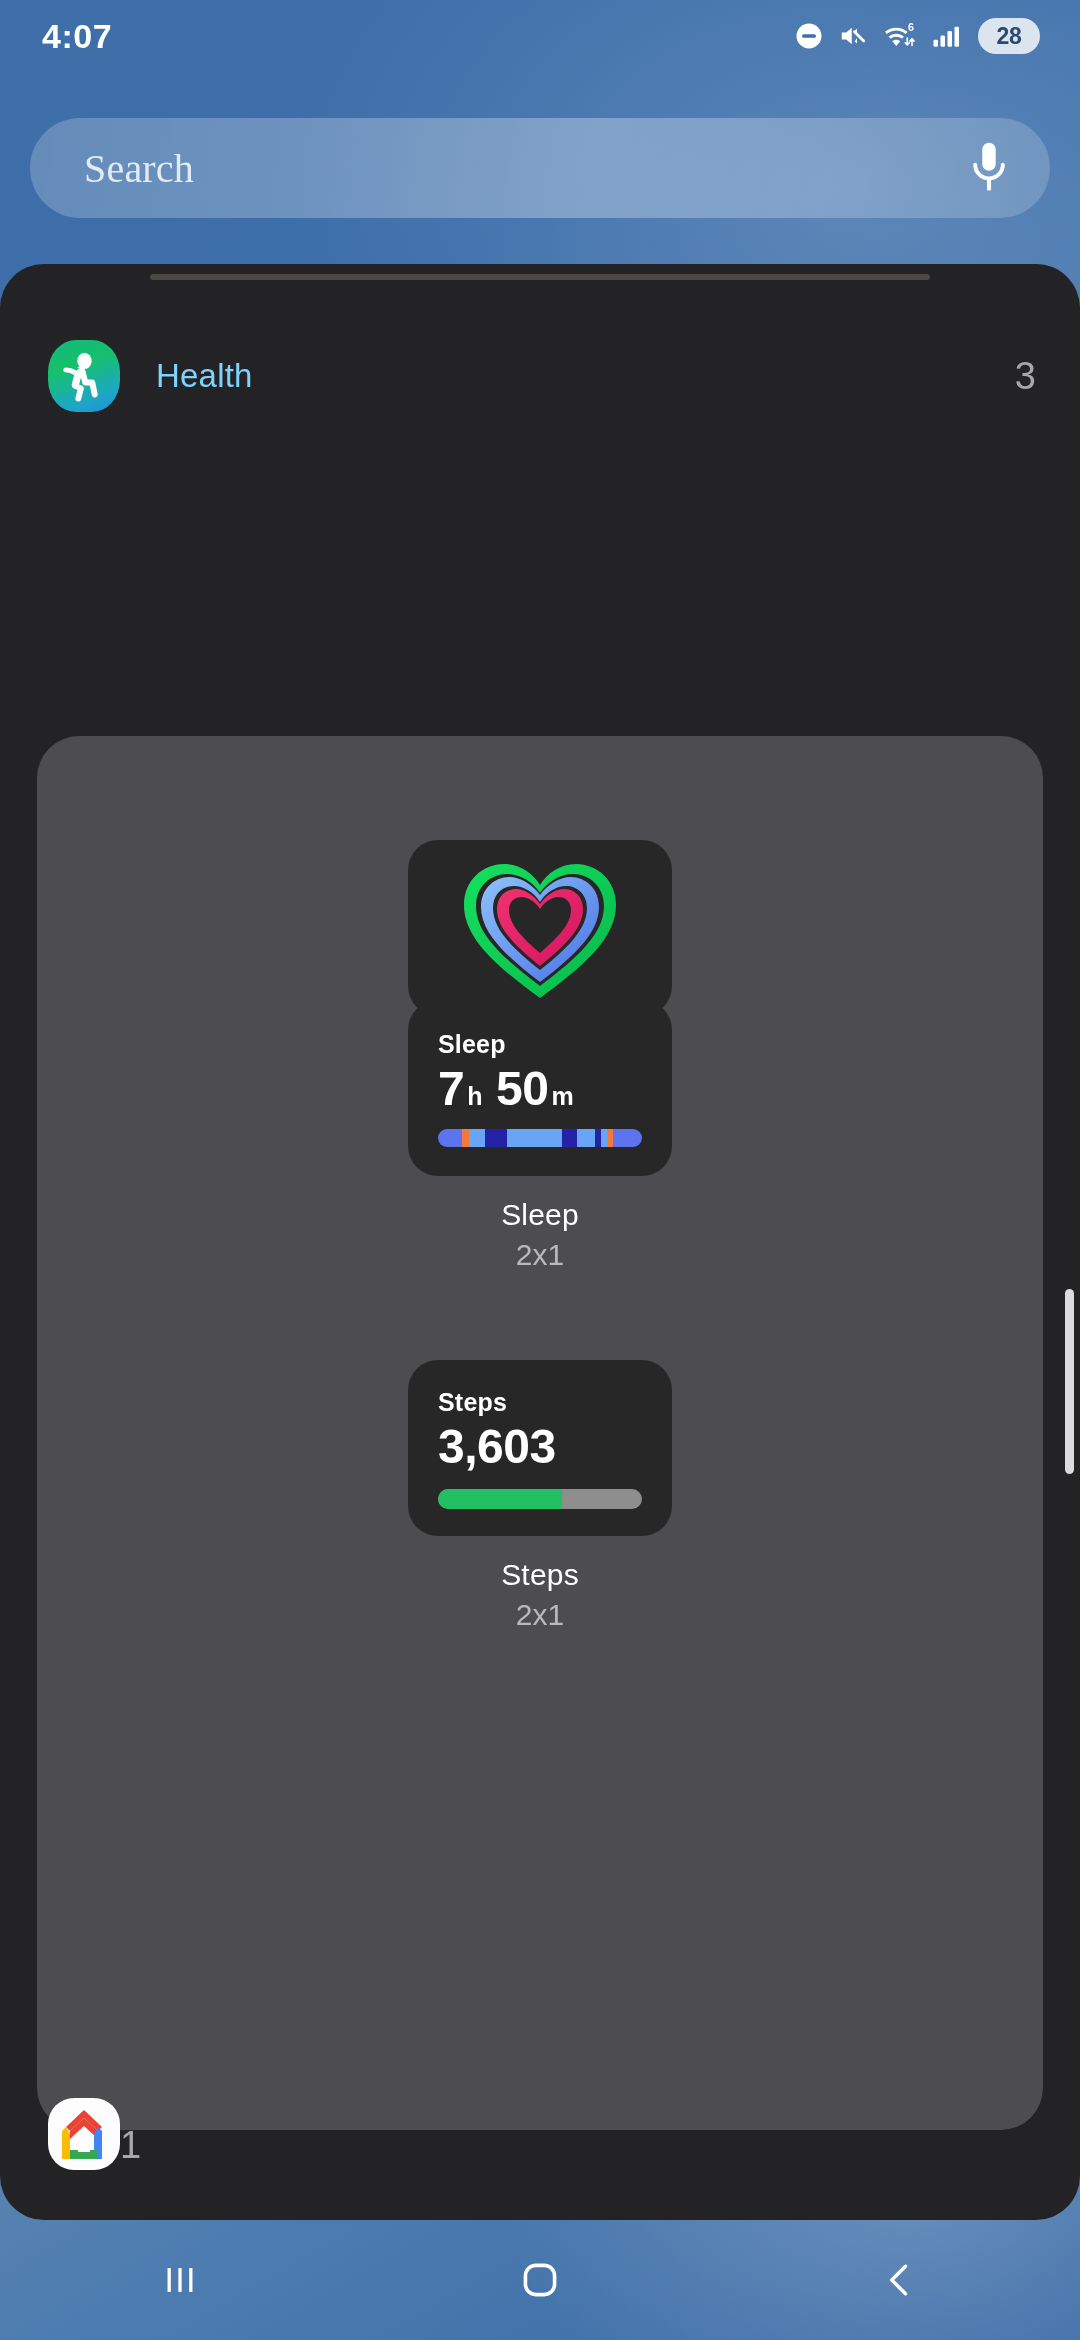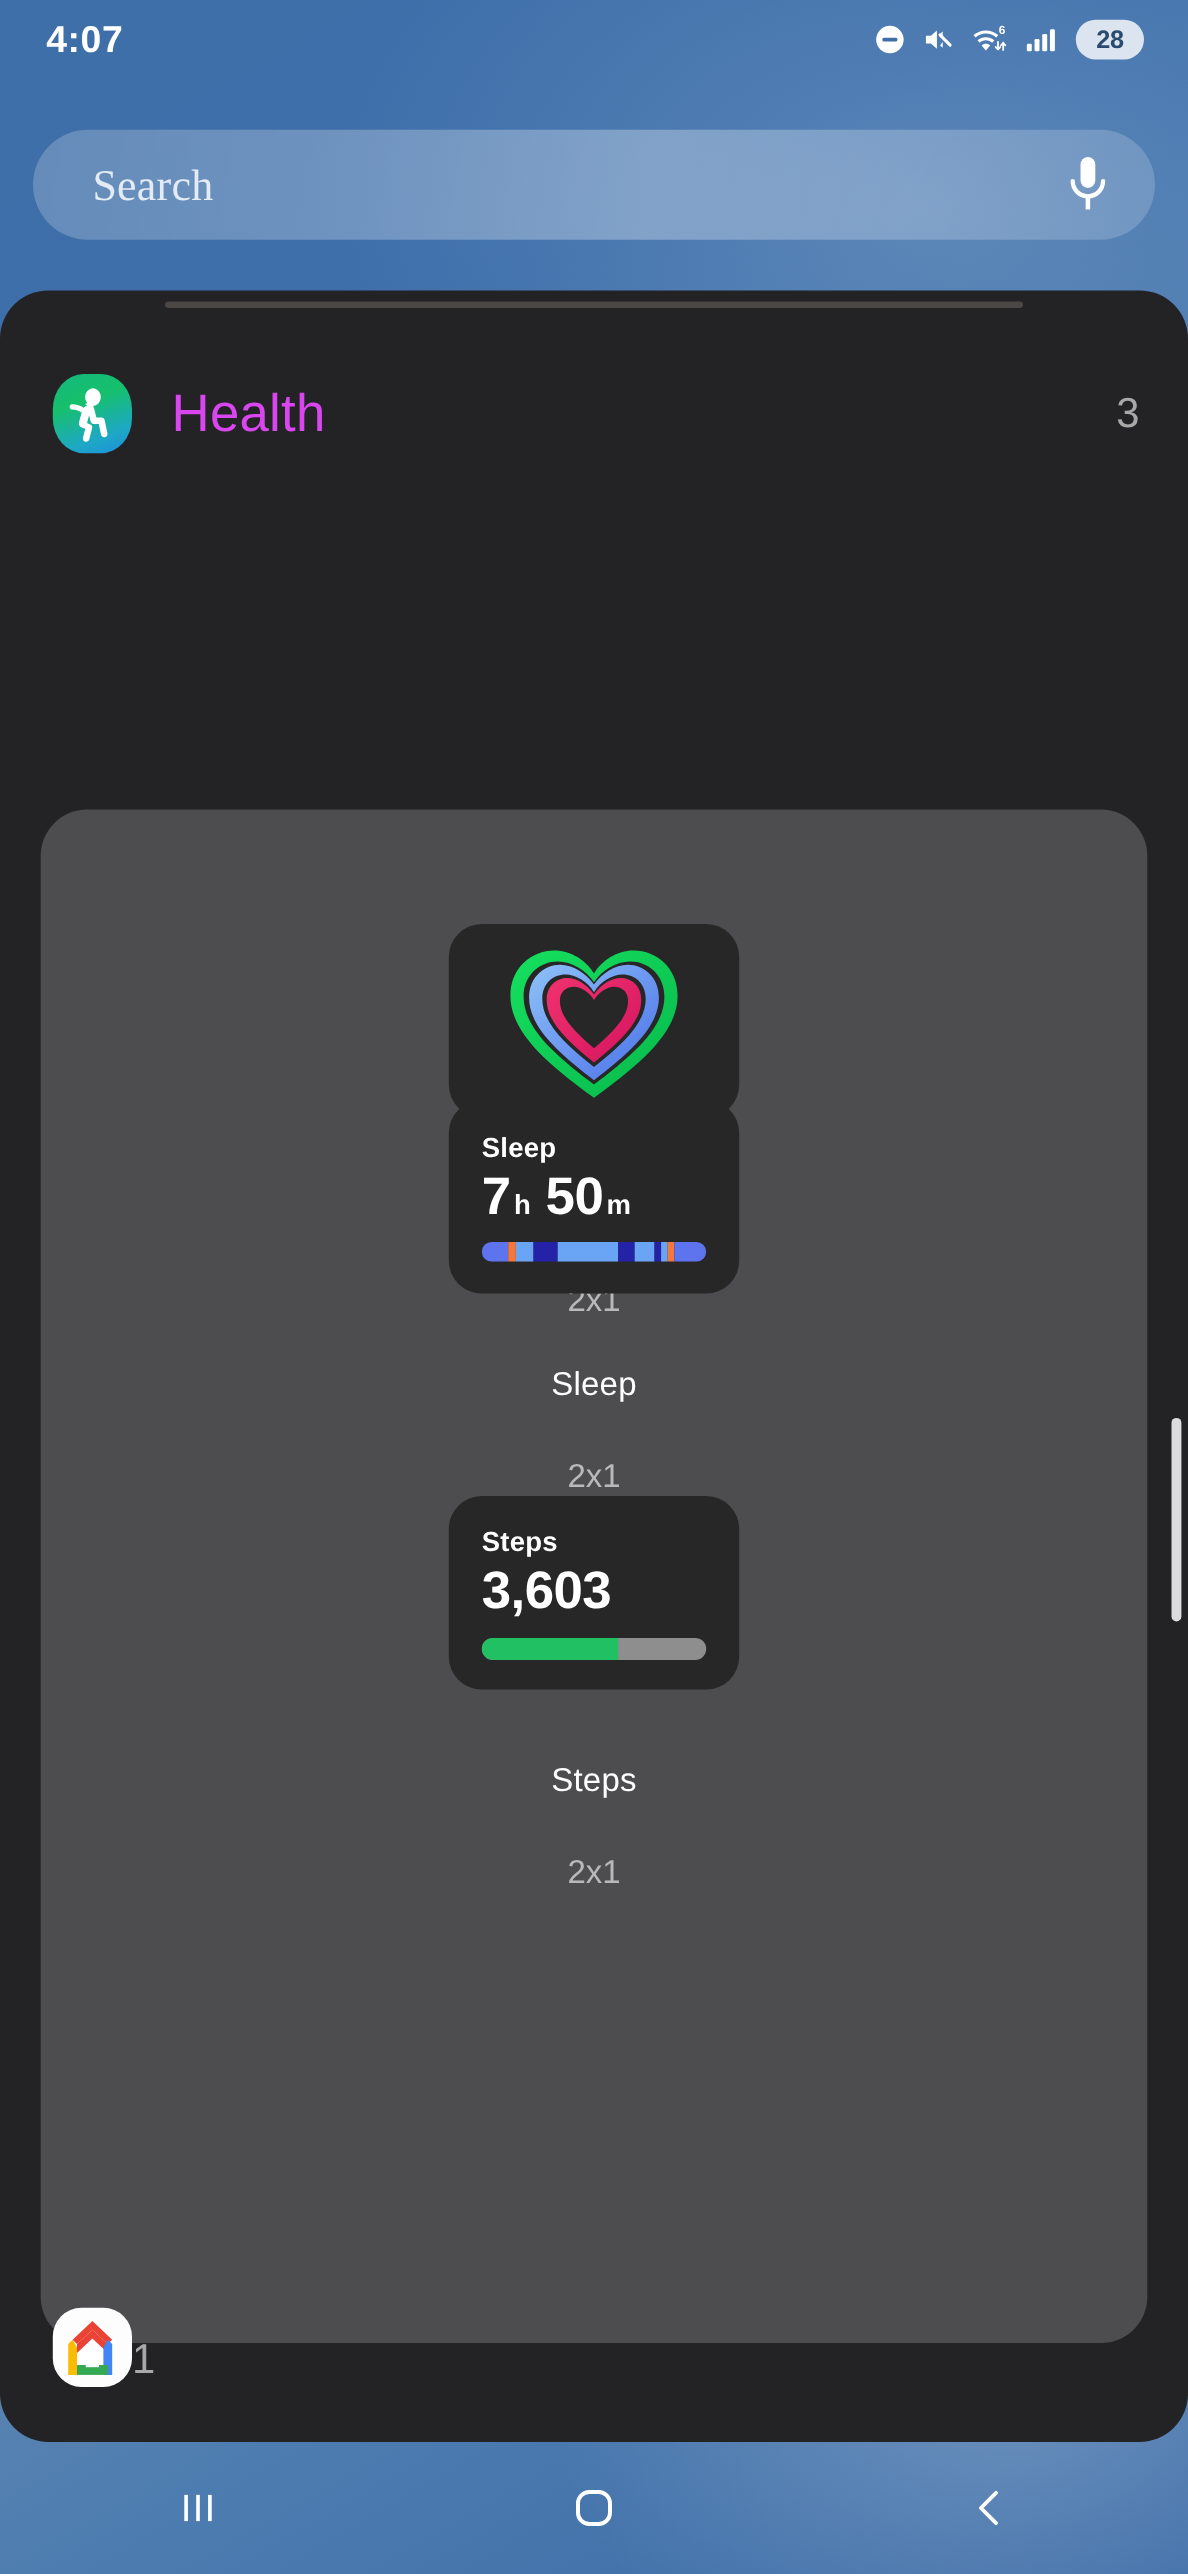--- a/index.html
+++ b/index.html
@@ -77,40 +77,40 @@
   }
   .app-icon {
     width: 72px; height: 72px; flex: none;
     border-radius: 26px;
     background: linear-gradient(160deg, #14b87d 0%, #16c06b 35%, #1da8c4 75%, #1f8fe0 100%);
     position: relative; overflow: hidden;
   }
   .app-icon.health-icon { border-radius: 28px / 32px; }
   .app-icon svg { position: absolute; inset: 0; }
   .app-name {
-    flex: 1; color: #d946ef; font-size: 48px; font-weight: 400;
+    flex: 1; color: #7dd3fc; font-size: 33px; font-weight: 400;
     margin-left: 36px; letter-spacing: 0.2px;
   }
   .app-count { color: #a8a8a8; font-size: 38px; font-weight: 400; }
 
   
   .app-icon.home-icon {
     background: #fdfdfd;
   }
 
   
   .widgets-card {
     position: absolute; top: 472px; left: 37px; right: 37px; bottom: 90px;
     background: #4d4d4f;
     border-radius: 42px;
     overflow: hidden;
   }
   .widget-entry {
     position: absolute; left: 0; right: 0;
-    display: flex; flex-direction: column; align-items: center; gap: 44px;
+    display: flex; flex-direction: column; align-items: center;
   }
   .w1 { top: 104px; }
   .w2 { top: 264px; }
   .w3 { top: 624px; }
 
   .preview {
     width: 264px; height: 176px;
     background: #272727;
     border-radius: 30px;
     display: flex; flex-direction: column; justify-content: center;

